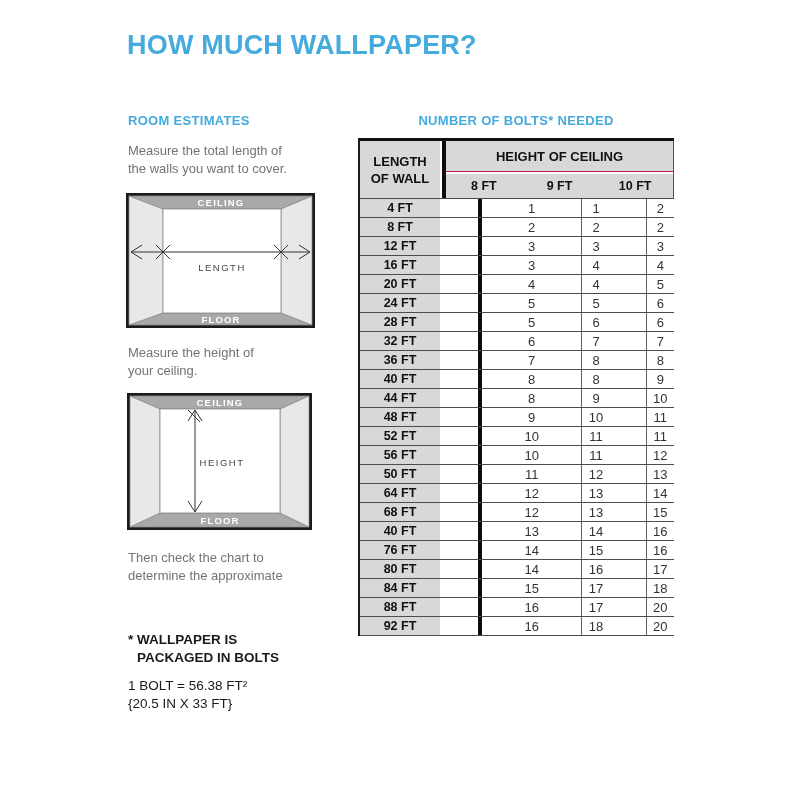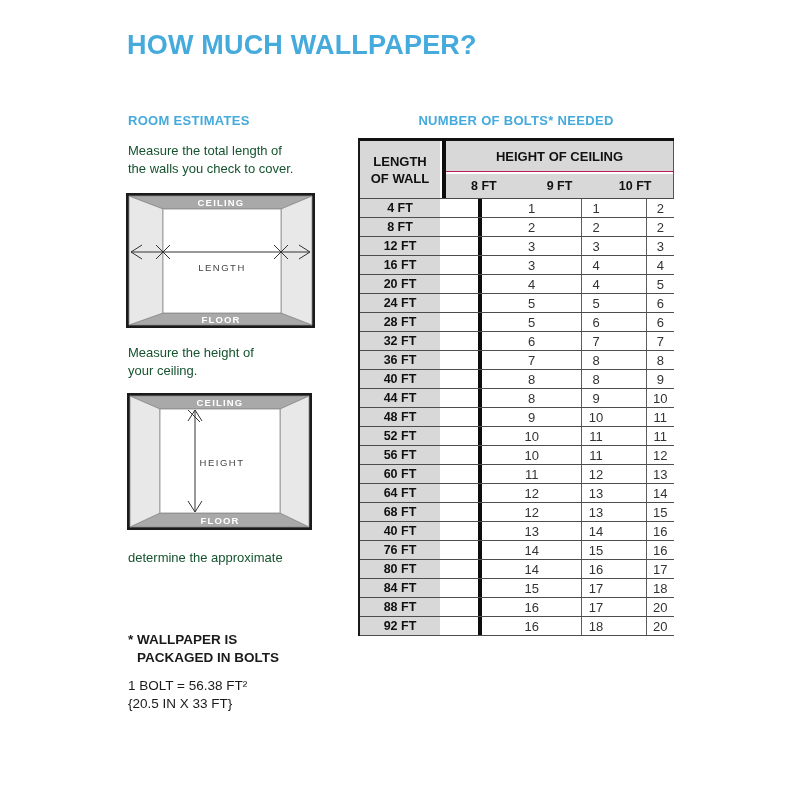--- a/index.html
+++ b/index.html
@@ -15,21 +15,21 @@
   #title {
     left:127px; top:30px; font-size:27px; font-weight:bold;
     color:#45aadc; letter-spacing:0.2px;
   }
   .section-heading {
     font-size:13px; font-weight:bold; color:#45aadc; letter-spacing:0.3px;
   }
   #room-estimates-heading { left:128px; top:113px; }
   #bolts-needed-heading { left:358px; top:113px; width:316px; text-align:center; }
 
-  .para { font-size:13px; color:#14532d; line-height:17.5px; }
+  .para { font-size:13px; color:#737373; line-height:17.5px; }
   #para-length { left:128px; top:142px; }
   #para-height { left:128px; top:344px; }
   #para-chart  { left:128px; top:549px; }
 
   #footnote { left:128px; top:631px; font-size:13.5px; font-weight:bold; color:#1a1a1a; line-height:17.5px; }
   #footnote .indent { padding-left:9px; }
   #bolt-info { left:128px; top:677px; font-size:13.5px; font-weight:normal; color:#1a1a1a; line-height:17.5px; }
 
   #diagram-length { left:126px; top:193px; }
   #diagram-height { left:127px; top:393px; }
@@ -70,21 +70,21 @@
 </head>
 <body>
 
 <div id="title" class="abs">HOW MUCH WALLPAPER?</div>
 
 <div id="room-estimates-heading" class="abs section-heading">ROOM ESTIMATES</div>
 <div id="bolts-needed-heading" class="abs section-heading">NUMBER OF BOLTS* NEEDED</div>
 
 <div id="para-length" class="abs para">
   <div>Measure the total length of</div>
-  <div>the walls you check to cover.</div>
+  <div>the walls you want to cover.</div>
 </div>
 
 <svg id="diagram-length" class="abs" width="189" height="135" viewBox="0 0 189 135">
   <rect x="1.5" y="1.5" width="186" height="132" fill="#ffffff" stroke="#1a1a1a" stroke-width="3"></rect>
   <polygon points="3,3 186,3 155,16 37,16" fill="#a9a9a9" stroke="#8a8a8a" stroke-width="0.8"></polygon>
   <polygon points="3,132 186,132 155,120 37,120" fill="#a9a9a9" stroke="#8a8a8a" stroke-width="0.8"></polygon>
   <polygon points="3,3 37,16 37,120 3,132" fill="#e8e8e8" stroke="#8a8a8a" stroke-width="0.8"></polygon>
   <polygon points="186,3 155,16 155,120 186,132" fill="#e8e8e8" stroke="#8a8a8a" stroke-width="0.8"></polygon>
   <rect x="37" y="16" width="118" height="104" fill="#ffffff" stroke="#8a8a8a" stroke-width="0.8"></rect>
   <text class="dlabel" x="95" y="13" text-anchor="middle" font-size="9.5" font-weight="bold" letter-spacing="1.2" fill="#ffffff">CEILING</text>
@@ -122,20 +122,21 @@
     <line x1="68" y1="17" x2="61" y2="28"></line>
     <line x1="68" y1="17" x2="75" y2="28"></line>
     <line x1="61" y1="17" x2="73" y2="29"></line>
     <line x1="68" y1="119" x2="61" y2="108"></line>
     <line x1="68" y1="119" x2="75" y2="108"></line>
   </g>
   <text class="dlabel" x="95" y="73" text-anchor="middle" font-size="9.5" letter-spacing="1.5" fill="#444444">HEIGHT</text>
 </svg>
 
 <div id="para-chart" class="abs para">
+  <div>Then check the chart to</div>
   <div>determine the approximate</div>
 </div>
 
 <div id="footnote" class="abs">
   <div>* WALLPAPER IS</div>
   <div class="indent">PACKAGED IN BOLTS</div>
 </div>
 
 <div id="bolt-info" class="abs">
   <div>1 BOLT = 56.38 FT²</div>
@@ -251,21 +252,21 @@
         <div class="cell val bl">11</div>
       </div>
       <div class="trow">
         <div class="cell wall">56 FT</div>
         <div class="vdiv"></div>
         <div class="cell val">10</div>
         <div class="cell val bl">11</div>
         <div class="cell val bl">12</div>
       </div>
       <div class="trow">
-        <div class="cell wall">60 FT</div>
+        <div class="cell wall">50 FT</div>
         <div class="vdiv"></div>
         <div class="cell val">11</div>
         <div class="cell val bl">12</div>
         <div class="cell val bl">13</div>
       </div>
       <div class="trow">
         <div class="cell wall">64 FT</div>
         <div class="vdiv"></div>
         <div class="cell val">12</div>
         <div class="cell val bl">13</div>

